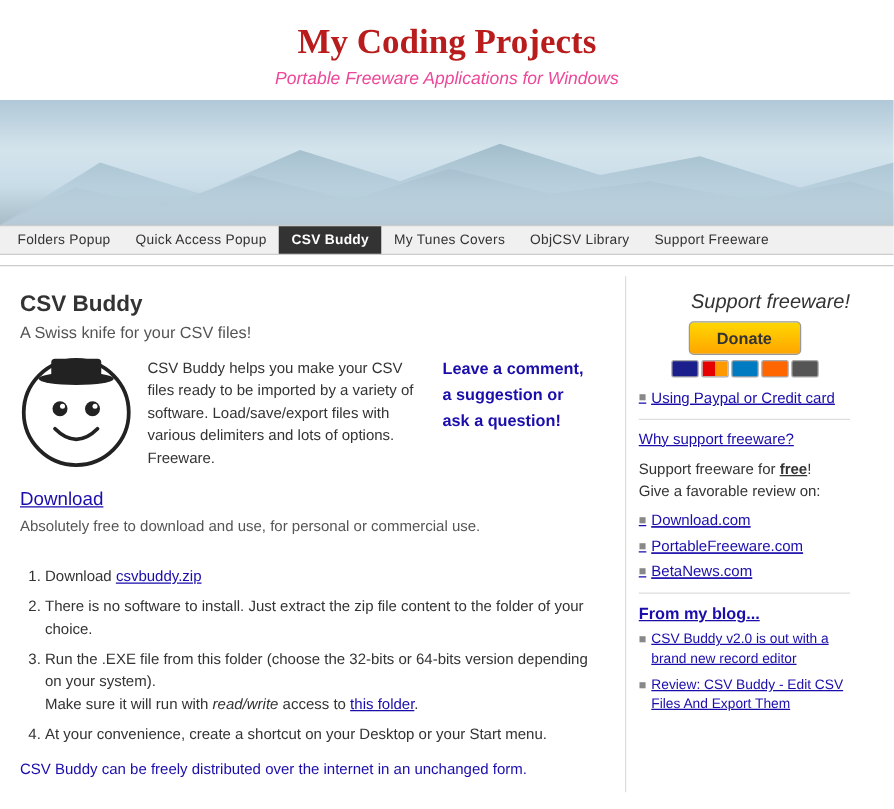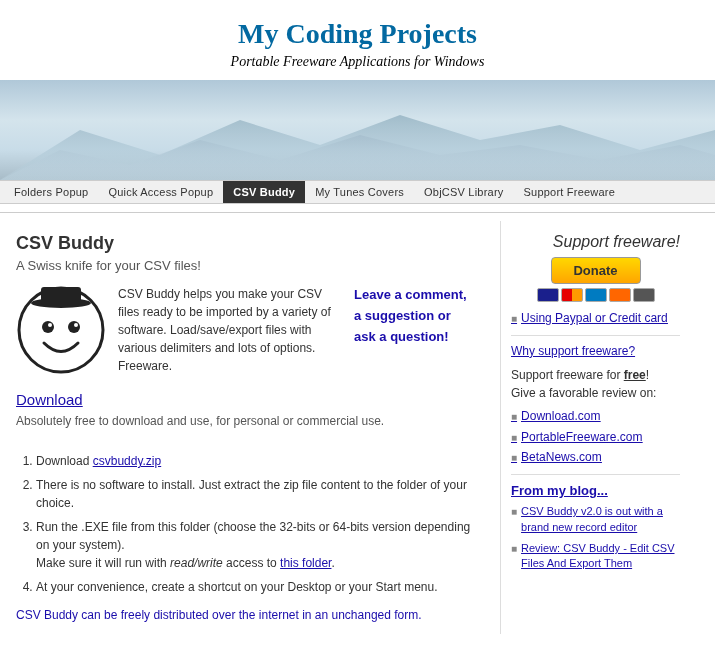--- a/index.html
+++ b/index.html
@@ -1,21 +1,21 @@
 <!DOCTYPE html>
 <html><head>
   <meta charset="utf-8">
   <style>
     * { margin: 0; padding: 0; box-sizing: border-box; }
     body { font-family: Arial, sans-serif; font-size: 13px; color: #333; background: #fff; width: 715px; }
 
     
     .site-header { text-align: center; padding: 18px 0 10px; }
-    .site-title { font-size: 28px; font-weight: bold; color: #0369a1; font-family: Georgia, serif; }
-    .site-subtitle { font-size: 14px; color: #000000; margin-top: 4px; font-family: Liberation Serif, serif; font-style: italic; }
+    .site-title { font-size: 28px; font-weight: bold; color: #b91c1c; font-family: Georgia, serif; }
+    .site-subtitle { font-size: 14px; color: #ec4899; margin-top: 4px; font-family: Liberation Sans, sans-serif; font-style: italic; }
 
     
     .banner {
       width: 100%;
       height: 100px;
       background: linear-gradient(to bottom, #b0c8d8 0%, #d4e4ec 40%, #c8dce8 70%, #a8bcc8 100%);
       position: relative;
       overflow: hidden;
     }
     .banner-mountains {

